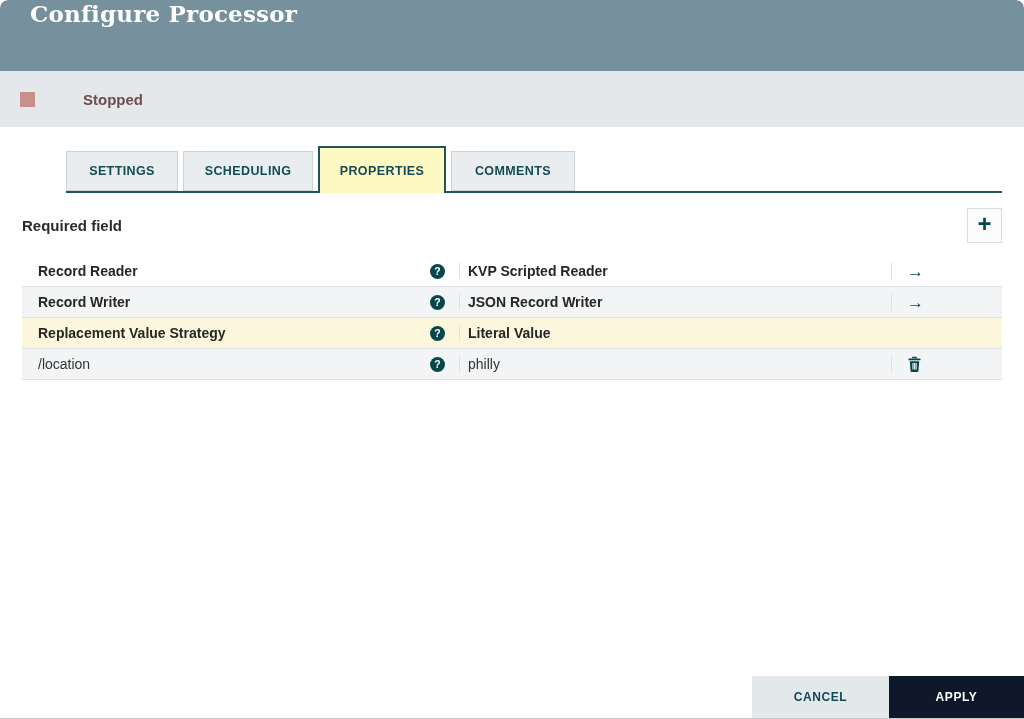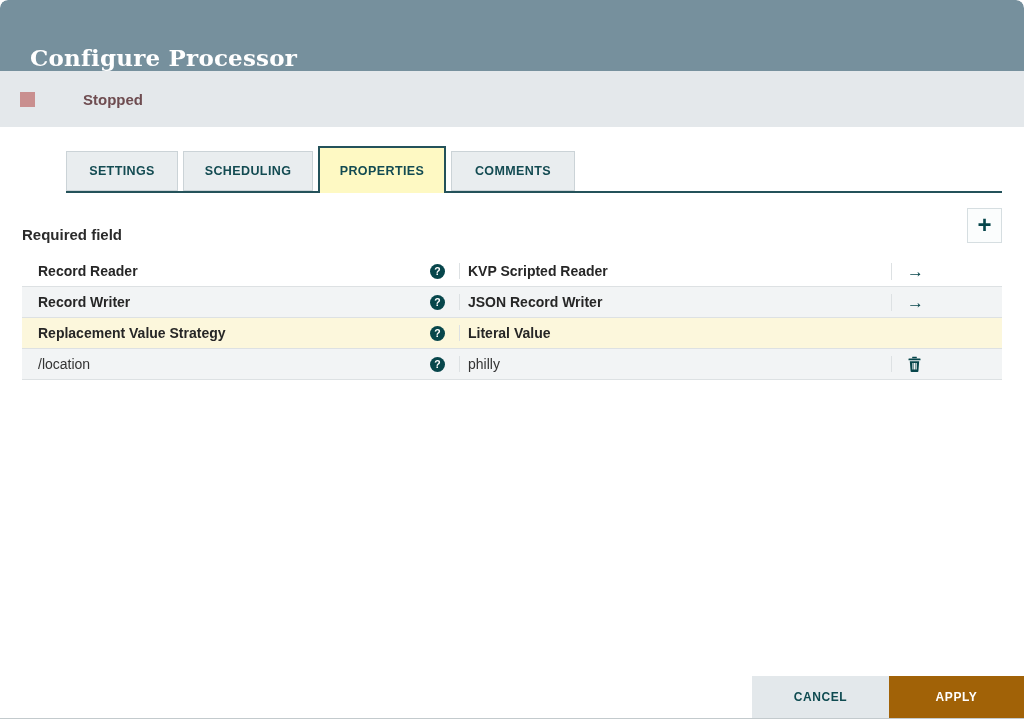--- a/index.html
+++ b/index.html
@@ -15,21 +15,21 @@
     width:1024px; height:719px;
     background:#fff;
     border-radius:8px 8px 0 0;
     border-bottom:1px solid #c3cacd;
     overflow:hidden;
   }
   
   .dlg-header {
     height:71px;
     background:#76909d;
-    display:flex; align-items:flex-end;
+    display:flex; align-items:flex-start;
     padding:0 30px;
     border-radius:8px 8px 0 0;
   }
   .dlg-title {
     font-family:"DejaVu Serif", serif;
     font-size:23px; font-weight:bold;
     color:#ffffff;
     letter-spacing:0.2px;
   }
   
@@ -78,21 +78,21 @@
   .tab.active {
     height:47px;
     background:#fef9c3;
     border:2px solid #24525a;
     border-bottom:none;
     margin-bottom:-2px;
     z-index:2;
   }
   
   .toolbar-row {
-    display:flex; justify-content:space-between; align-items:flex-end;
+    display:flex; justify-content:space-between; align-items:center;
     margin-top:14px;
     height:36px;
   }
   .required-label { font-size:15px; font-weight:bold; color:#2b2b2b; }
   .add-btn {
     width:35px; height:35px;
     background:#fbfdfd;
     border:1px solid #d6dee1;
     display:flex; align-items:center; justify-content:center;
     cursor:pointer;
@@ -167,21 +167,21 @@
     display:flex;
   }
   .btn {
     height:42px;
     display:flex; align-items:center; justify-content:center;
     font-size:12px; font-weight:bold;
     letter-spacing:0.6px;
     cursor:pointer;
   }
   .btn-cancel { width:137px; background:#e3e8eb; color:#0f4b51; }
-  .btn-apply  { width:135px; background:#a16207; color:#ffffff; }
+  .btn-apply  { width:135px; background:#0f172a; color:#ffffff; }
 </style>
 </head>
 <body>
 
 <div class="dialog">
 
   <div class="dlg-header">
     <div class="dlg-title">Configure Processor</div>
   </div>
 

